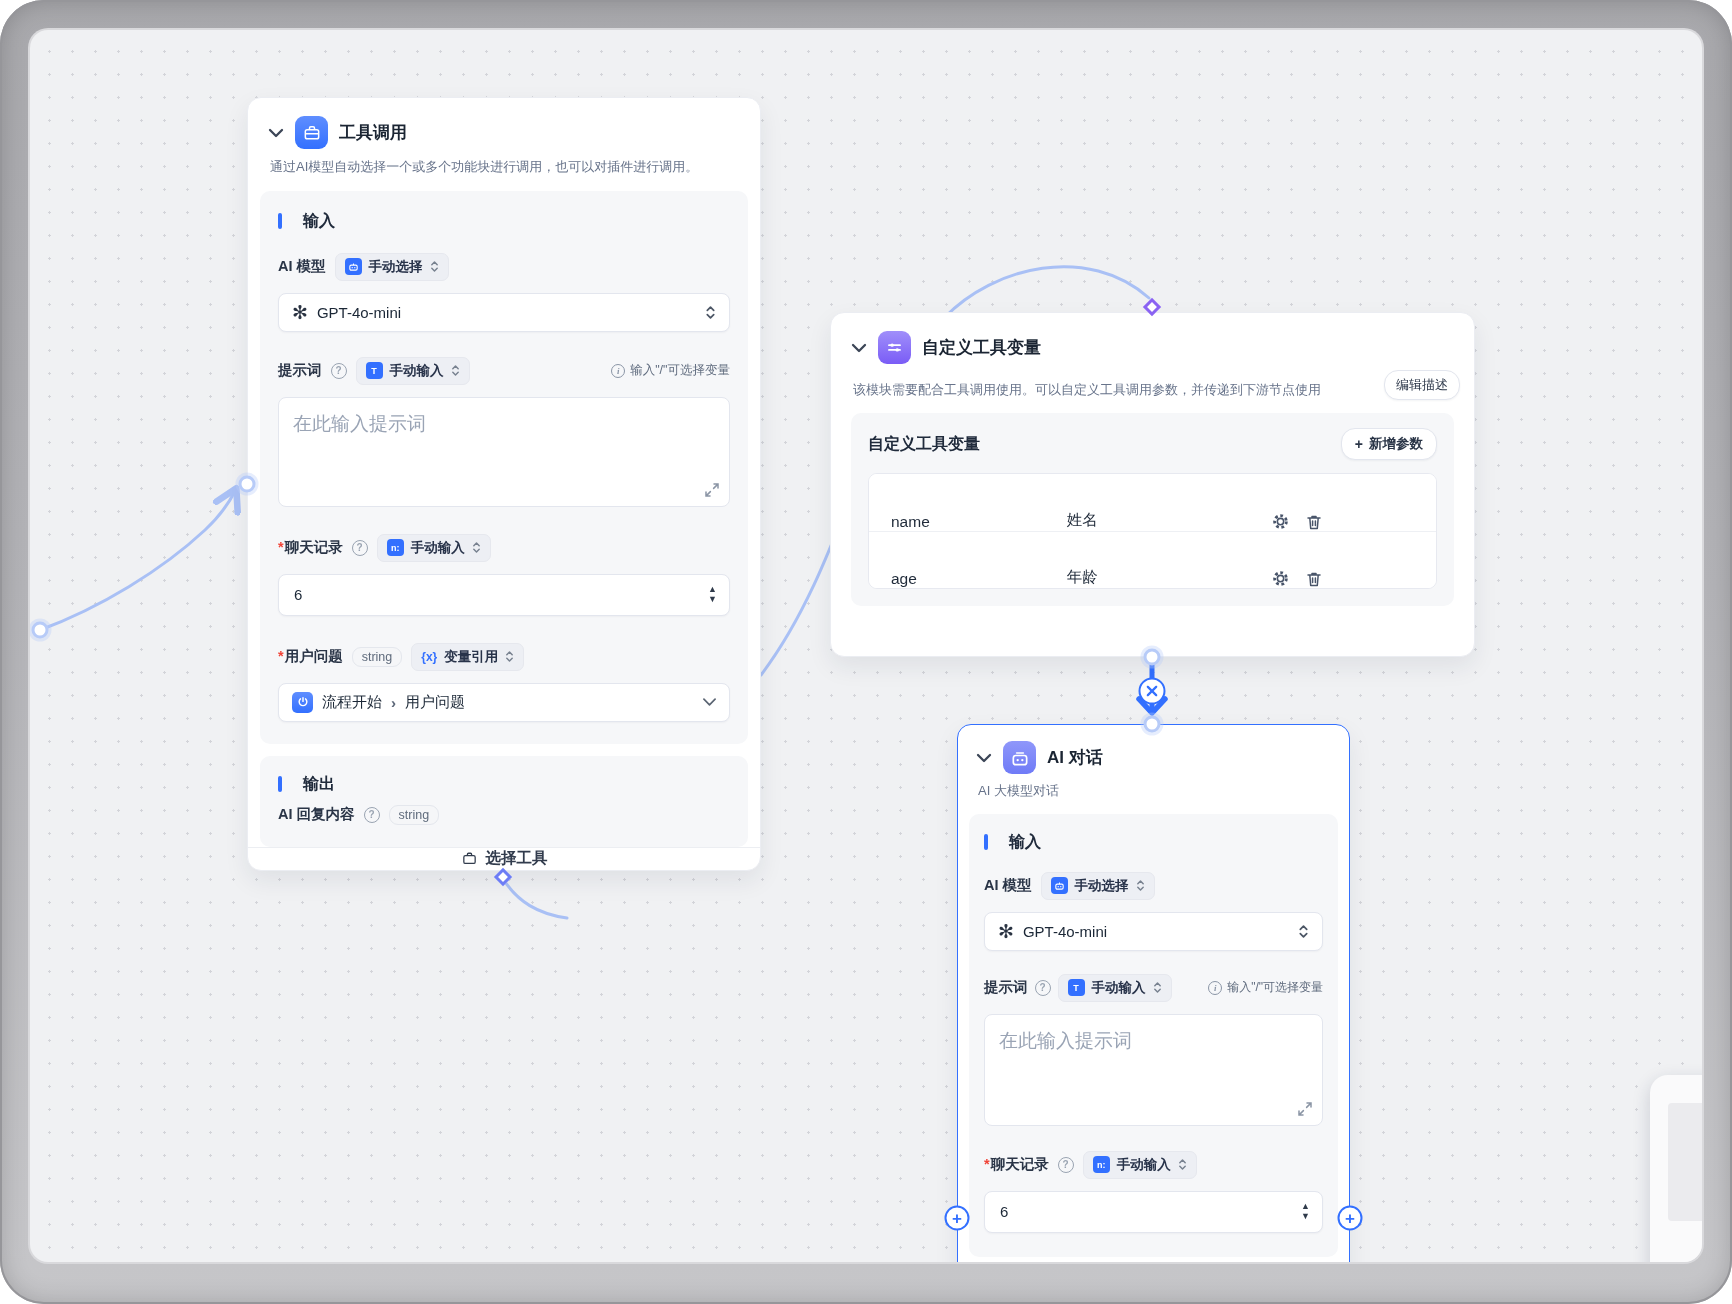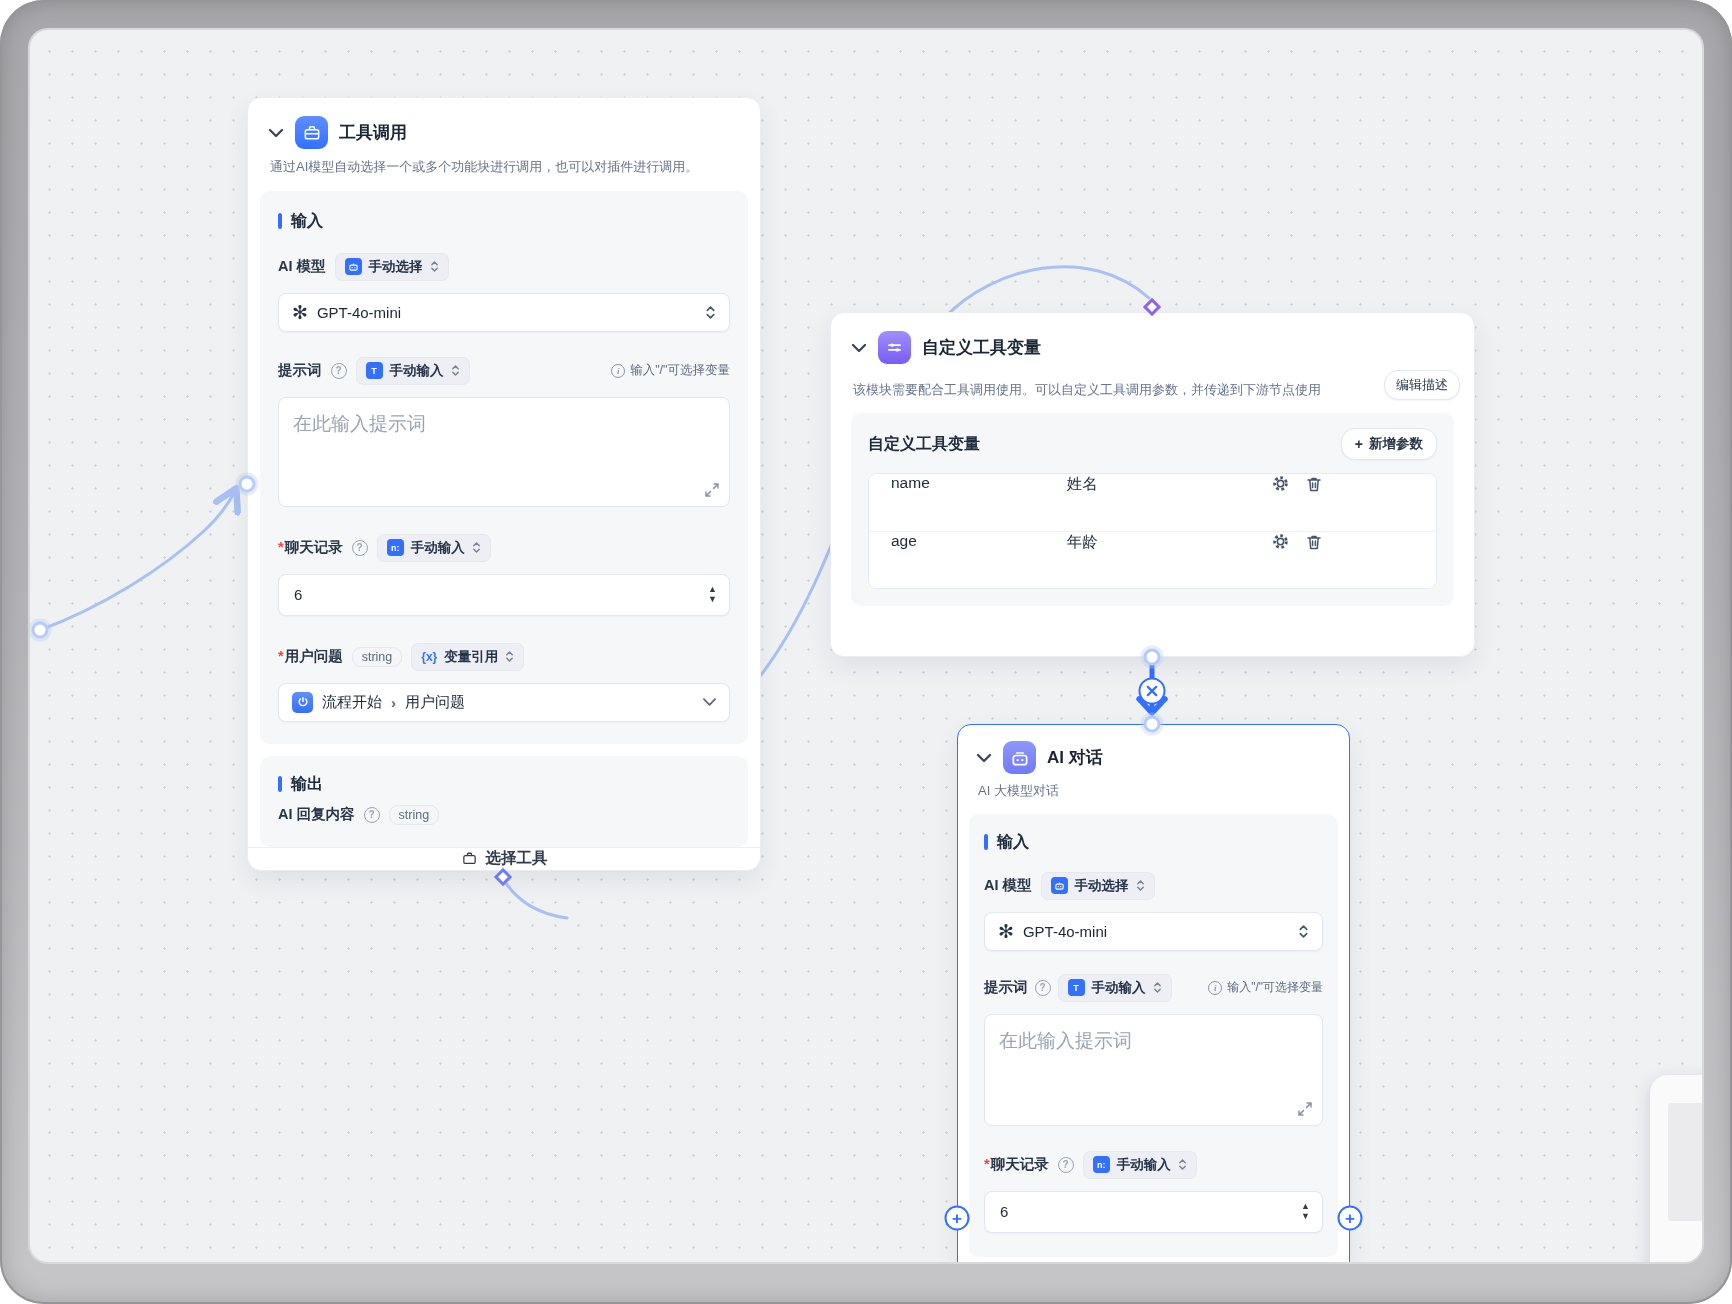--- a/index.html
+++ b/index.html
@@ -28,21 +28,21 @@
   .nicon { width:33px; height:33px; border-radius:9px; flex:none; display:flex; align-items:center; justify-content:center; }
   .nicon.blue   { background:linear-gradient(180deg,#5f8eff,#3370ff); }
   .nicon.purple { background:linear-gradient(180deg,#a08ffa,#7a5cf6); }
   .nicon.violet { background:linear-gradient(180deg,#8f97fa,#6f7bf7); }
   .ntitle { font-size:17px; font-weight:700; color:#1b2533; }
   .ndesc { font-size:13px; color:#67738a; line-height:1.45; padding:9px 8px 0 22px; }
   .ndesc-row { display:flex; align-items:flex-end; gap:6px; padding:6px 14px 0 22px; }
   .ndesc-row .ndesc { padding:0; flex:1; }
 
   .panel { background:#f6f7f9; border-radius:10px; }
-  .sec-h { display:flex; align-items:center; gap:9px; }
+  .sec-h { display:flex; align-items:center; gap:21px; }
   .sec-bar { width:4px; height:16px; border-radius:2px; background:#3370ff; }
   .sec-t { font-size:16px; font-weight:700; color:#202b3c; }
 
   .frow { display:flex; align-items:center; gap:9px; }
   .flabel { font-size:14.5px; font-weight:600; color:#2a3547; white-space:nowrap; }
   .req::before { content:attr(data-req); color:#f04438; margin-right:1px; }
   .help,.info { width:16px; height:16px; border:1.2px solid #9aa4b2; border-radius:50%;
     color:#9aa4b2; font-size:10px; font-weight:700; display:inline-flex; align-items:center;
     justify-content:center; flex:none; }
   .info { font-style:italic; font-family:"Liberation Serif", serif; }
@@ -90,21 +90,21 @@
     justify-content:center; color:#2a3547; font-family:"Liberation Sans",sans-serif; }
   .btn-edit { font-size:13px; padding:5px 11px; flex:none; }
   .btn-add { font-size:13.5px; font-weight:600; padding:6px 13px; gap:6px; }
   .btn-add .plus { font-size:14px; font-weight:700; color:#2a3547; }
 
   
   .vtable { margin-top:13px; border:1px solid #e7e9f0; border-radius:9px; overflow:hidden; background:#fff; }
   .vt-head { display:flex; background:#eef0f4; height:43px; align-items:center; }
   .vt-head .c { font-size:14px; font-weight:600; color:#3e4a5c; padding-left:22px; }
   .vt-head .c + .c { border-left:1px solid #e2e5eb; height:100%; display:flex; align-items:center; }
-  .vt-row { display:flex; align-items:flex-start; height:57px; background:#fff; }
+  .vt-row { display:flex; align-items:flex-end; height:57px; background:#fff; }
   .vt-row + .vt-row { border-top:1px solid #eef0f4; }
   .vt-row .c { padding-left:22px; font-size:15.5px; color:#1f2a39; }
   .c1 { width:31%; } .c2 { width:36%; } .c3 { width:33%; }
   .ops { display:flex; gap:15px; align-items:center; }
   .ops svg { cursor:pointer; }
 
   
   .hdl { position:absolute; z-index:3; transform:translate(-50%,-50%); }
   .h-circle { width:17px; height:17px; border-radius:50%; background:#fff; border:3px solid #b7cbf8;
     box-shadow:0 0 0 3px rgba(183,203,248,.35); }

